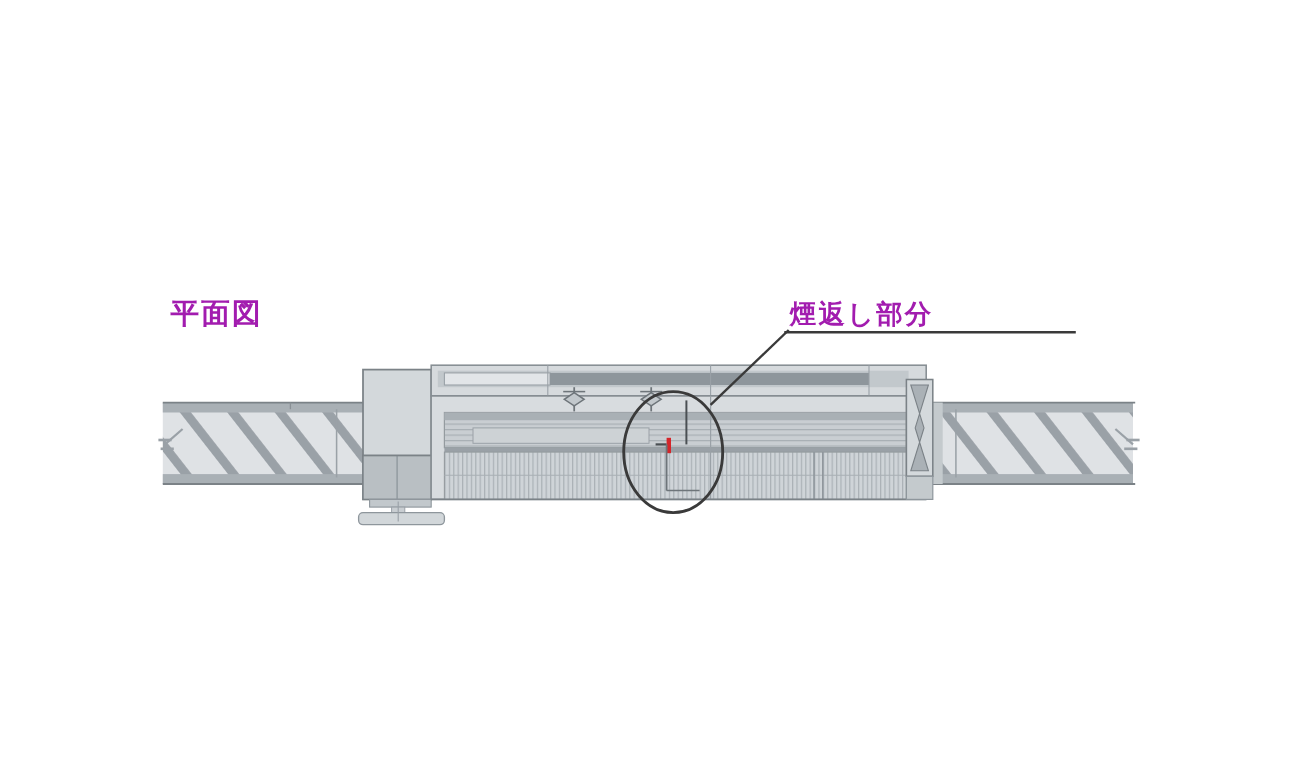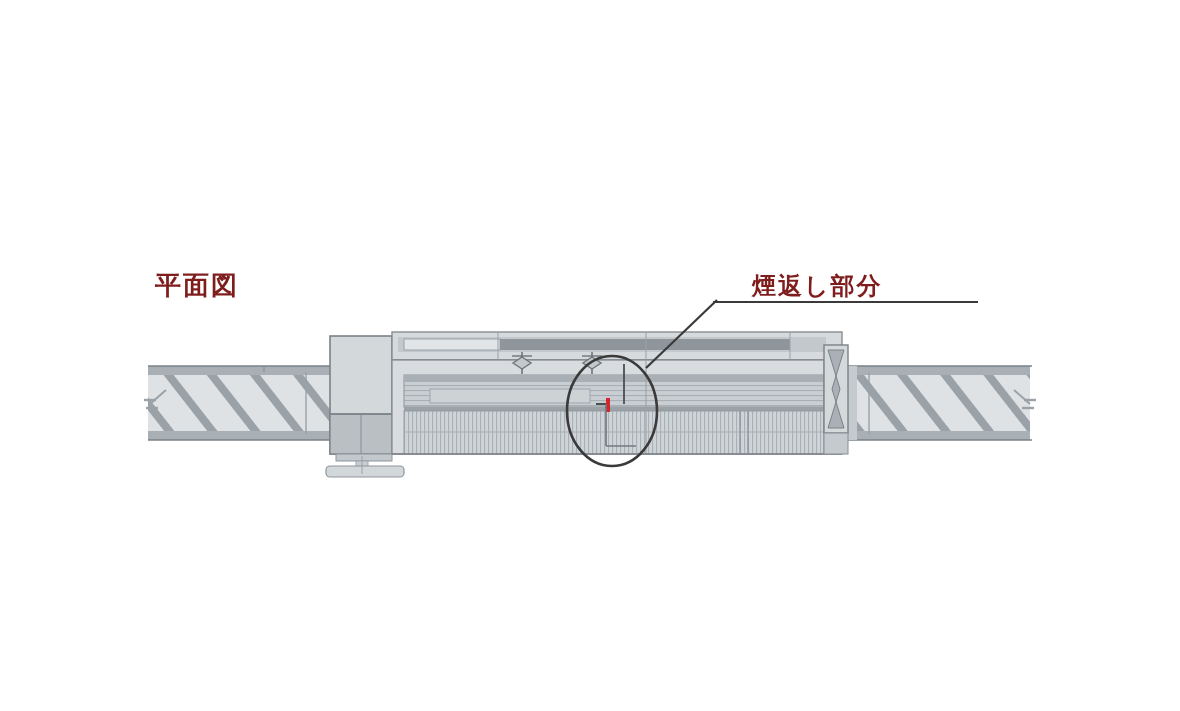--- a/index.html
+++ b/index.html
@@ -14,33 +14,33 @@
     font-family: "DejaVu Sans", "Liberation Sans", sans-serif;
   }
   #stage {
     position: relative;
     width: 1180px;
     height: 711px;
     background: #ffffff;
   }
   .label {
     position: absolute;
-    color: #7f1d1d;
+    color: #a21caf;
     font-weight: 700;
     letter-spacing: 2px;
     white-space: nowrap;
     user-select: none;
   }
   #plan-title {
     left: 155px;
     top: 268px;
     font-size: 26px;
   }
   #detail-label {
-    left: 752px;
+    left: 718px;
     top: 270px;
     font-size: 24px;
   }
   #drawing-svg {
     position: absolute;
     left: 0;
     top: 0;
     width: 1180px;
     height: 711px;
   }

